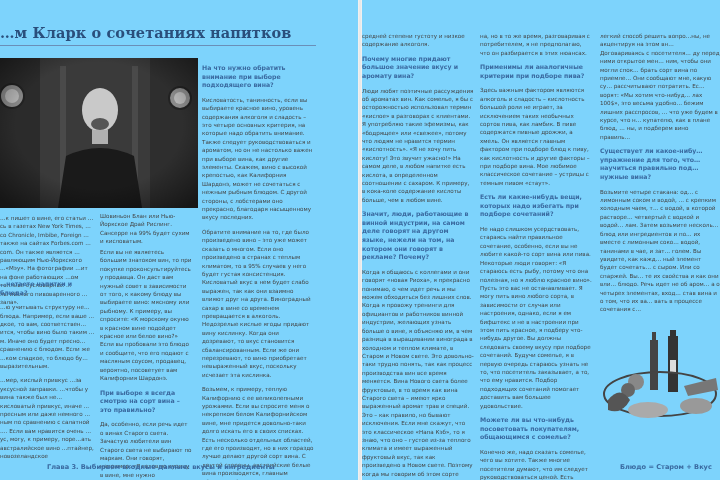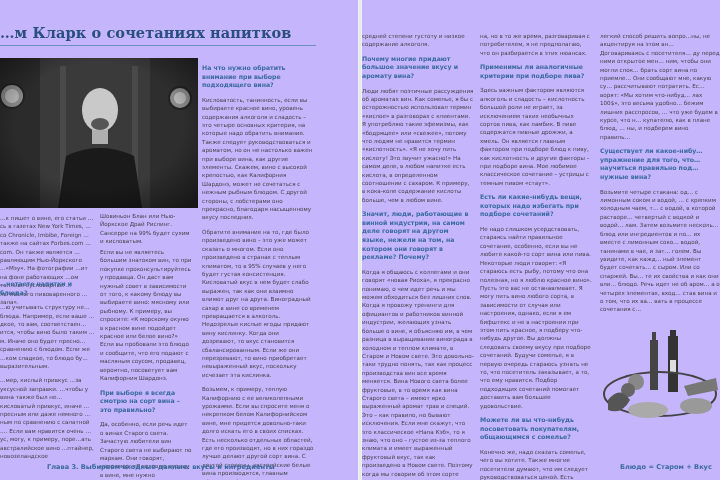--- a/index.html
+++ b/index.html
@@ -1,17 +1,17 @@
 <!DOCTYPE html>
 <html><head>
 <meta charset="utf-8">
 <style>
   html, body { margin:0; padding:0; }
   body { width:720px; height:480px; background:#ffffff; overflow:hidden; position:relative; font-family:"DejaVu Sans", sans-serif; color:#333; }
-  .spread { position:absolute; left:0; top:0; width:720px; height:480px; background:#c4b5fd; }
+  .spread { position:absolute; left:0; top:0; width:720px; height:480px; background:#7dd3fc; }
   .gutter { position:absolute; left:358px; top:0; width:4px; height:480px; background:linear-gradient(to right,#f3f3f3,#e6e6e6,#f3f3f3); }
   .title { position:absolute; left:0; top:24px; width:320px; white-space:nowrap; font-family:"DejaVu Serif", serif; font-weight:bold; font-size:14.5px; color:#2a4f7c; letter-spacing:0.1px; }
   .title-rule { position:absolute; left:0; top:45px; width:316px; height:1px; background:#6a8fb8; }
   .photo { position:absolute; left:0; top:58px; width:198px; height:150px; background:#2a2a2a; overflow:hidden; }
   .col { position:absolute; font-size:5.6px; line-height:8.4px; color:#444; }
   .col p { margin:0 0 6px 0; }
   .col .q { font-weight:bold; color:#3a6aa0; font-size:6.2px; line-height:8.6px; margin:4px 0 6px 0; }
   .footer { position:absolute; top:463px; font-size:6.6px; font-weight:bold; color:#3a6aa0; }
   .illus { position:absolute; left:600px; top:330px; width:120px; height:92px; }
 </style>

